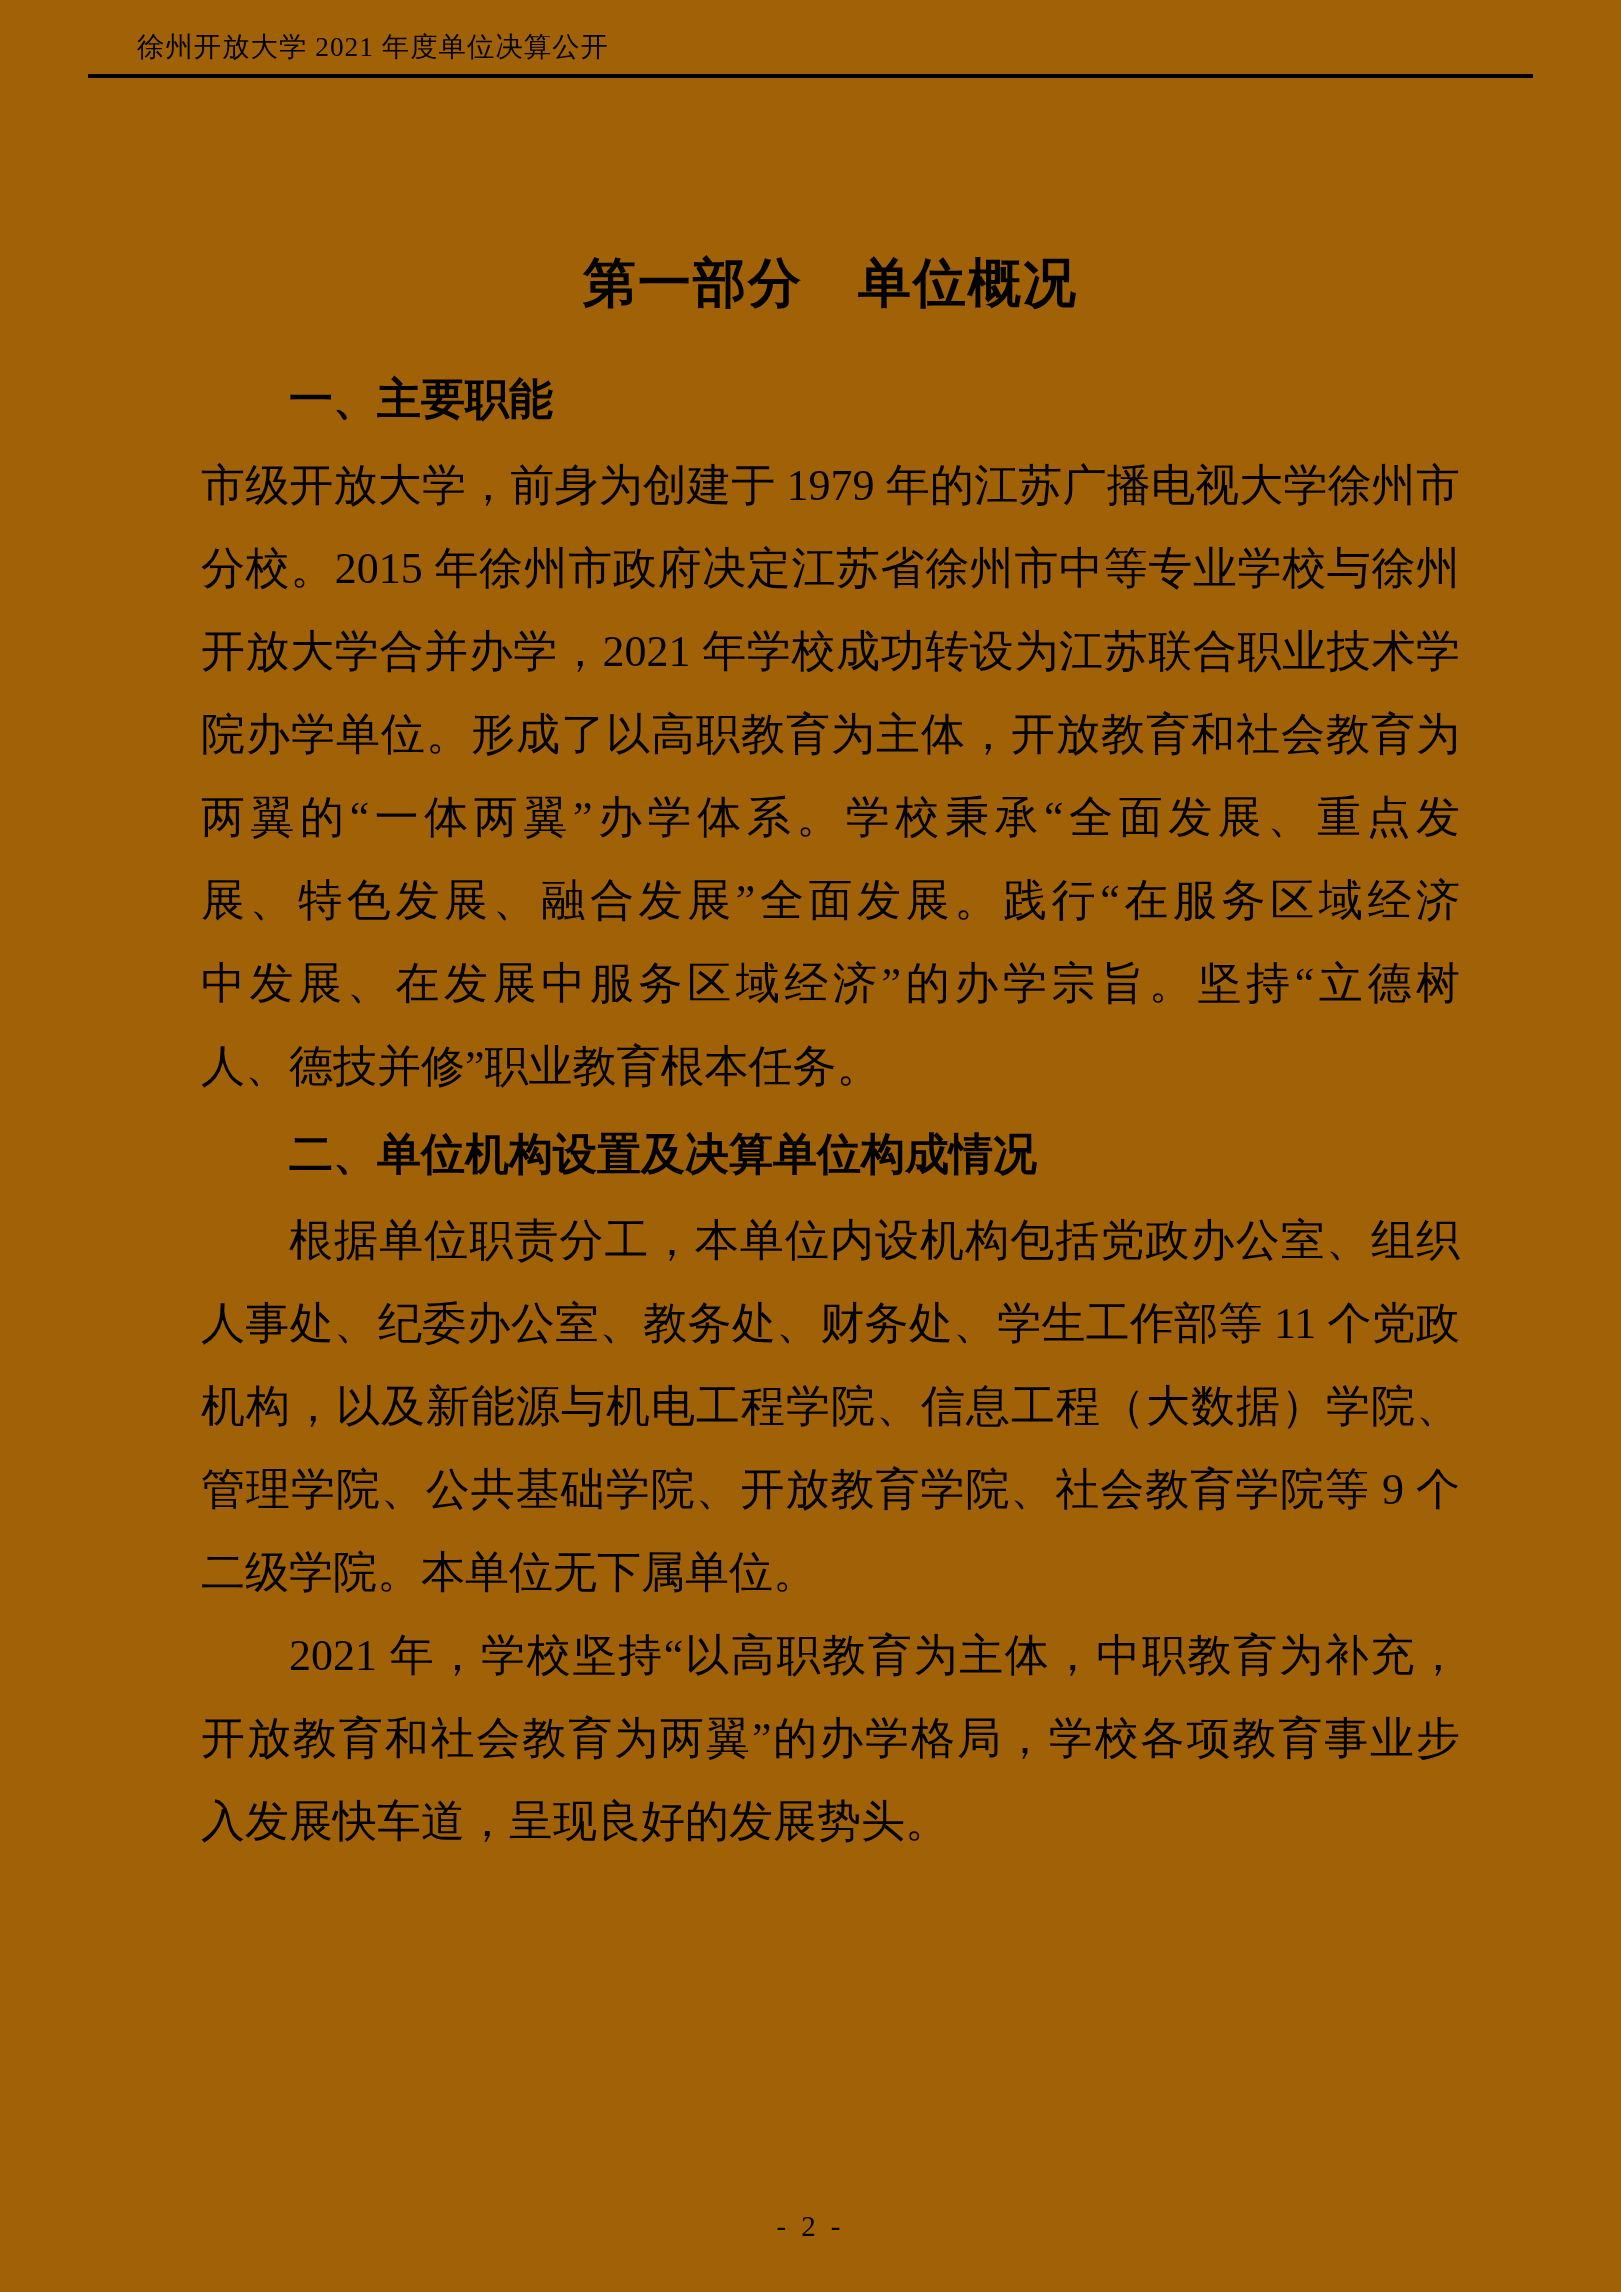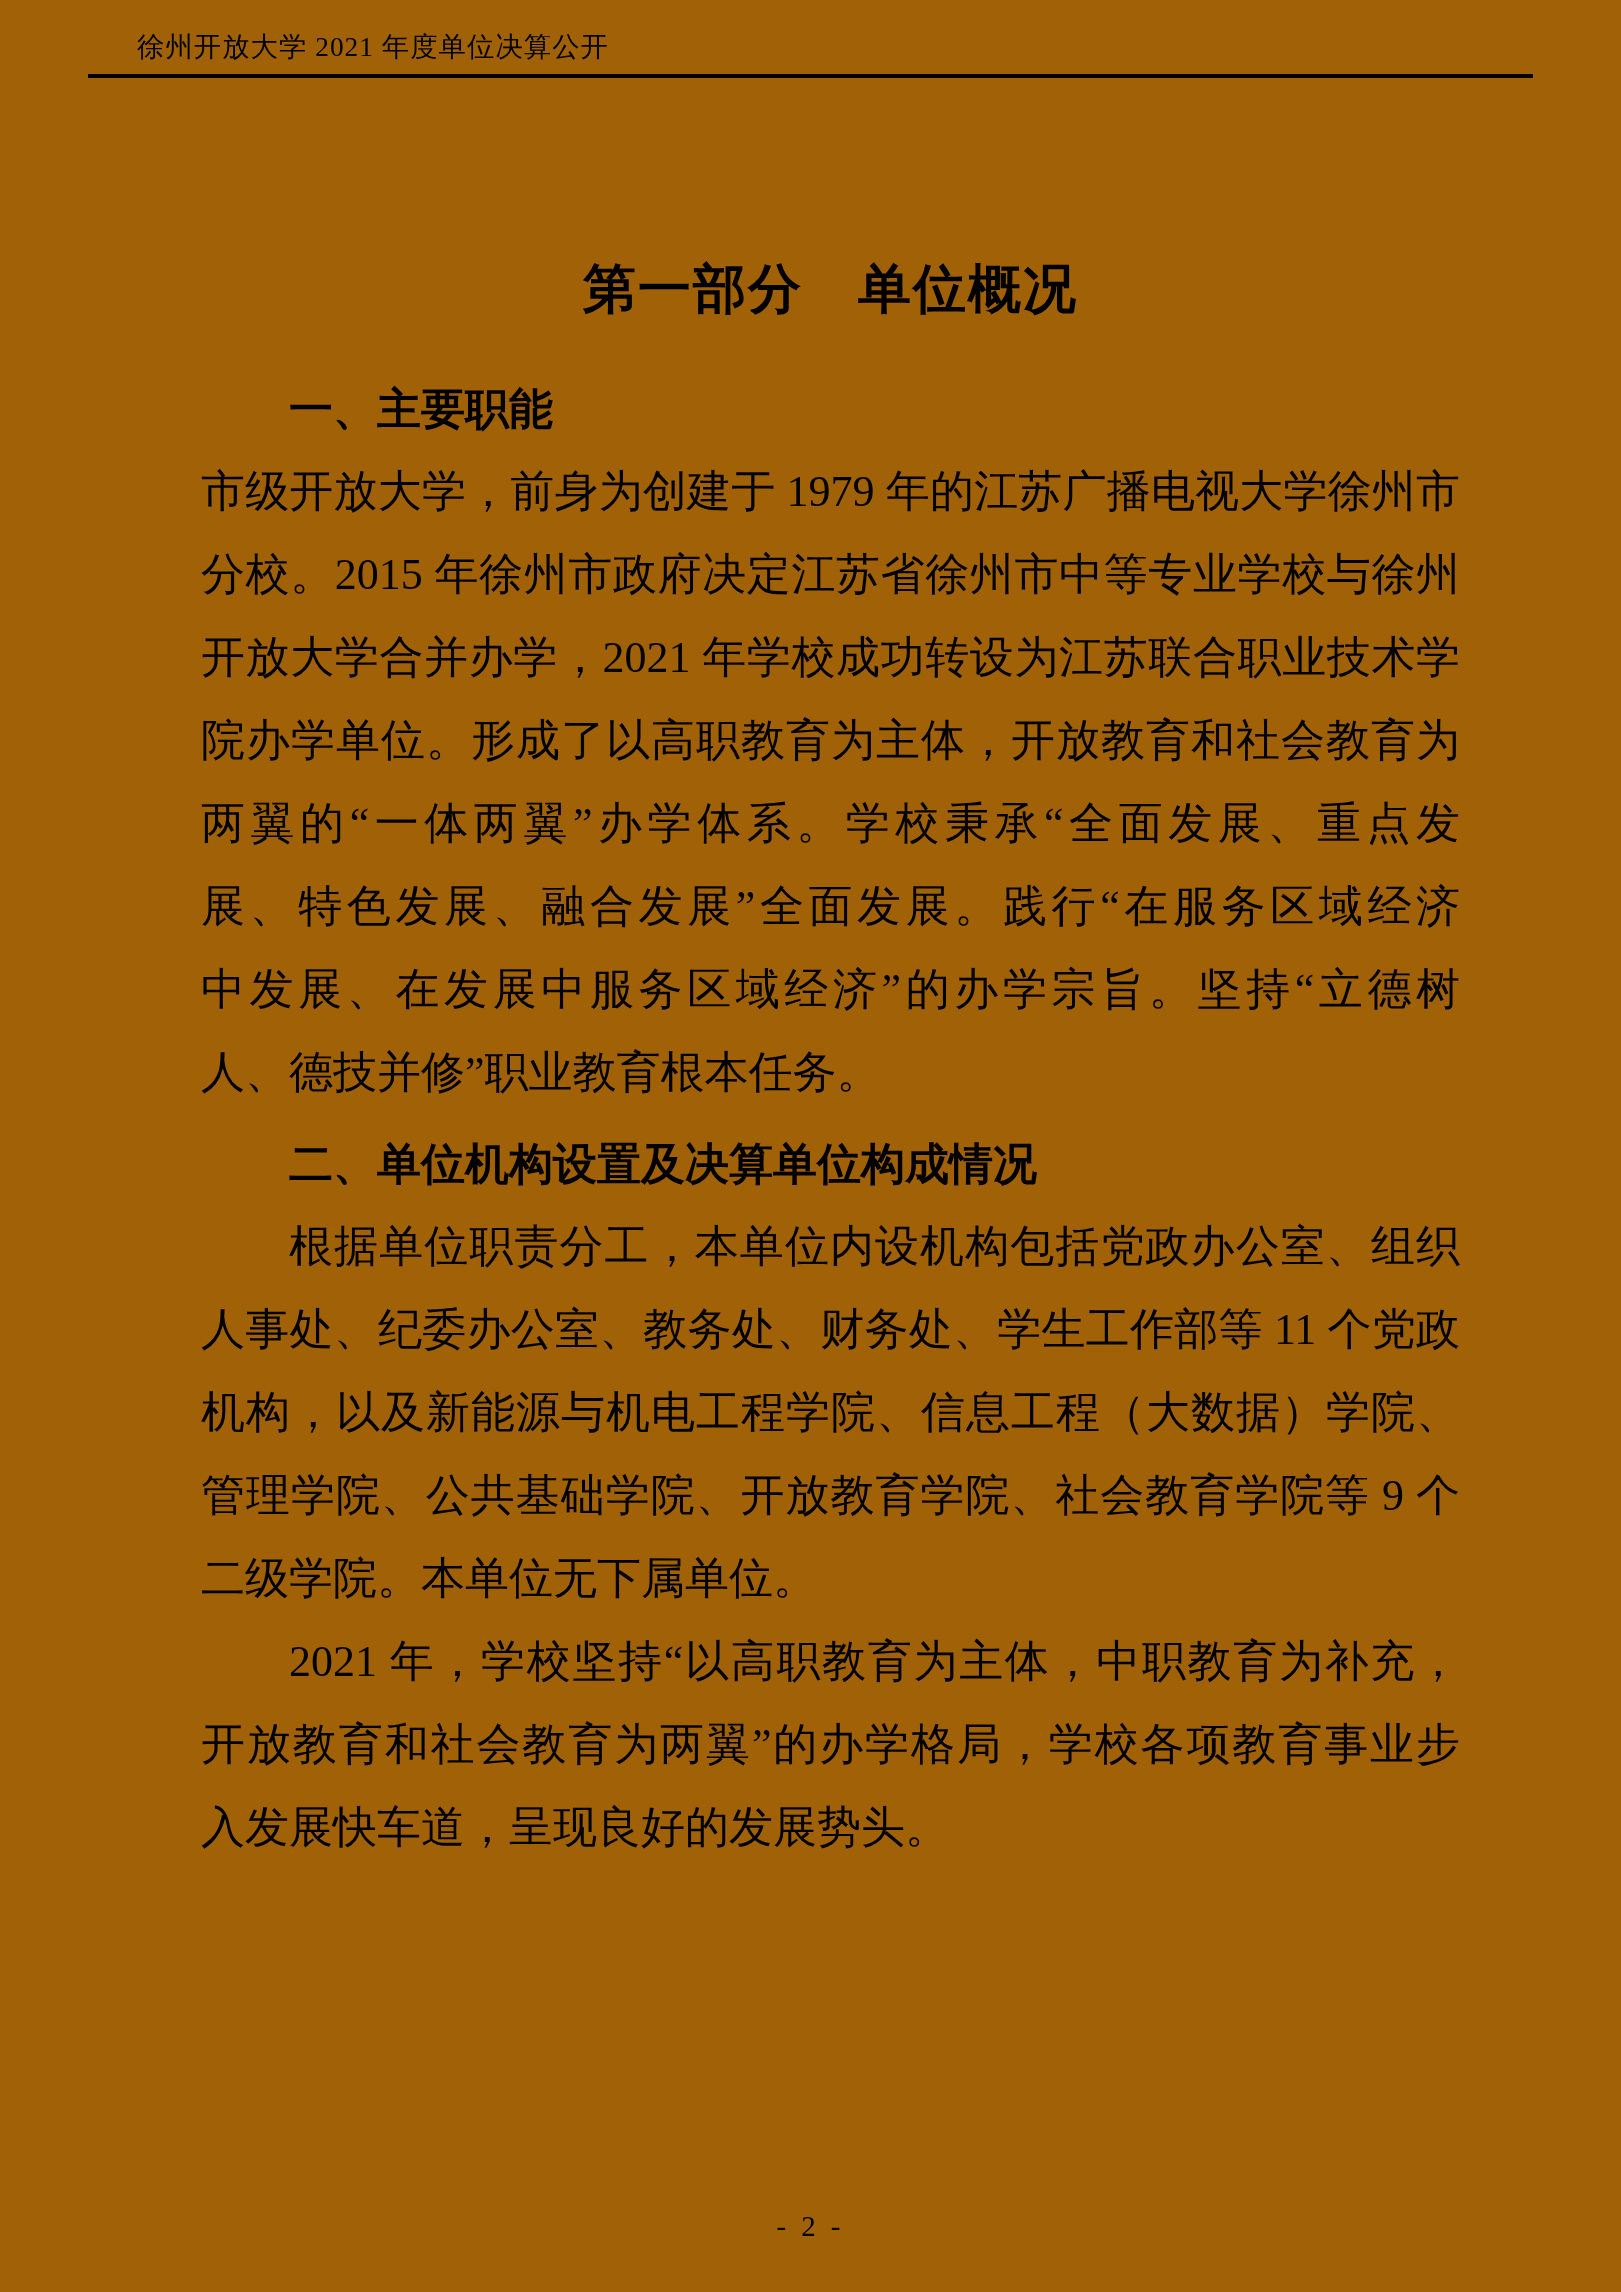--- a/index.html
+++ b/index.html
@@ -26,37 +26,37 @@
     position: absolute;
     left: 88px;
     top: 74px;
     width: 1445px;
     height: 3.9px;
     background: #000000;
   }
   .content {
     position: absolute;
     left: 201px;
-    top: 12px;
+    top: 6px;
     width: 1259px;
   }
   .doc-title {
     margin: 247px 0 0 0;
     font-size: 53px;
     line-height: 61px;
     font-weight: bold;
     text-align: center;
     letter-spacing: 2px;
   }
   .sec-heading {
     margin: 0;
     font-size: 44px;
     line-height: 83px;
     font-weight: bold;
-    font-family: Liberation Sans, sans-serif;
+    font-family: Liberation Mono, monospace;
     text-indent: 88px;
     white-space: nowrap;
   }
   .sec-heading.first-sec { margin-top: 47px; }
   .sec-heading.later-sec { margin-top: 7.8px; }
   .tline {
     font-size: 44px;
     line-height: 83px;
     text-align: justify;
     text-align-last: justify;

